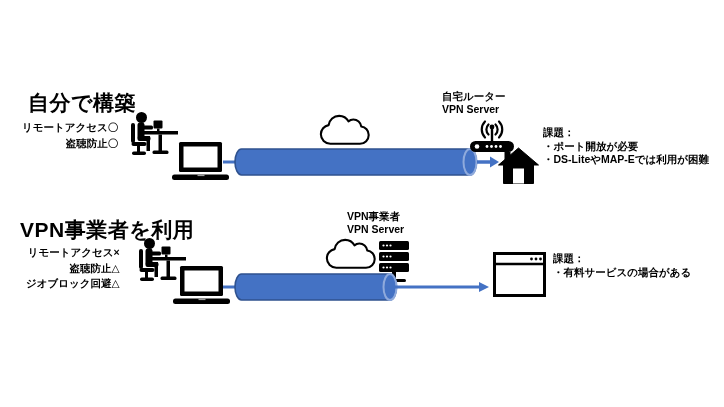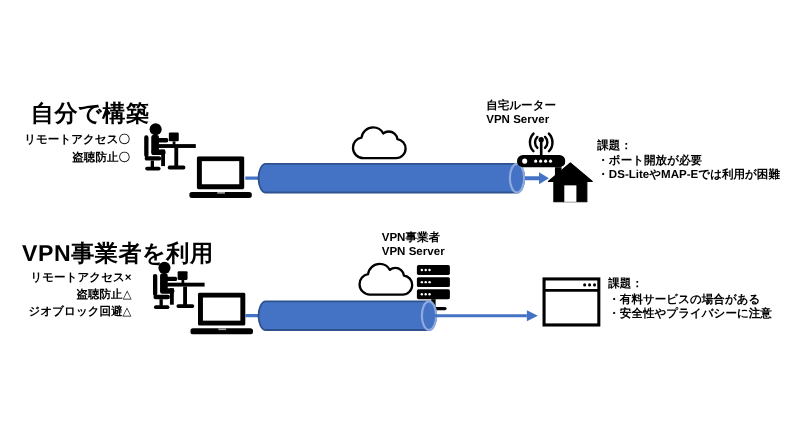--- a/index.html
+++ b/index.html
@@ -180,16 +180,15 @@
     <rect class="frame" x="1.5" y="1.5" width="50" height="42"></rect>
     <line class="thinline" x1="1.5" y1="12" x2="51.5" y2="12"></line>
     <circle class="ink" cx="38.5" cy="7" r="1.4"></circle>
     <circle class="ink" cx="43" cy="7" r="1.4"></circle>
     <circle class="ink" cx="47.5" cy="7" r="1.4"></circle>
   </svg>
 
   <div class="abs issues" style="left:553px;top:252px">
     <div>課題：</div>
     <div>・有料サービスの場合がある</div>
-    <div>・安全性やプライバシーに注意</div>
   </div>
 
 </div>
 
 </body></html>

